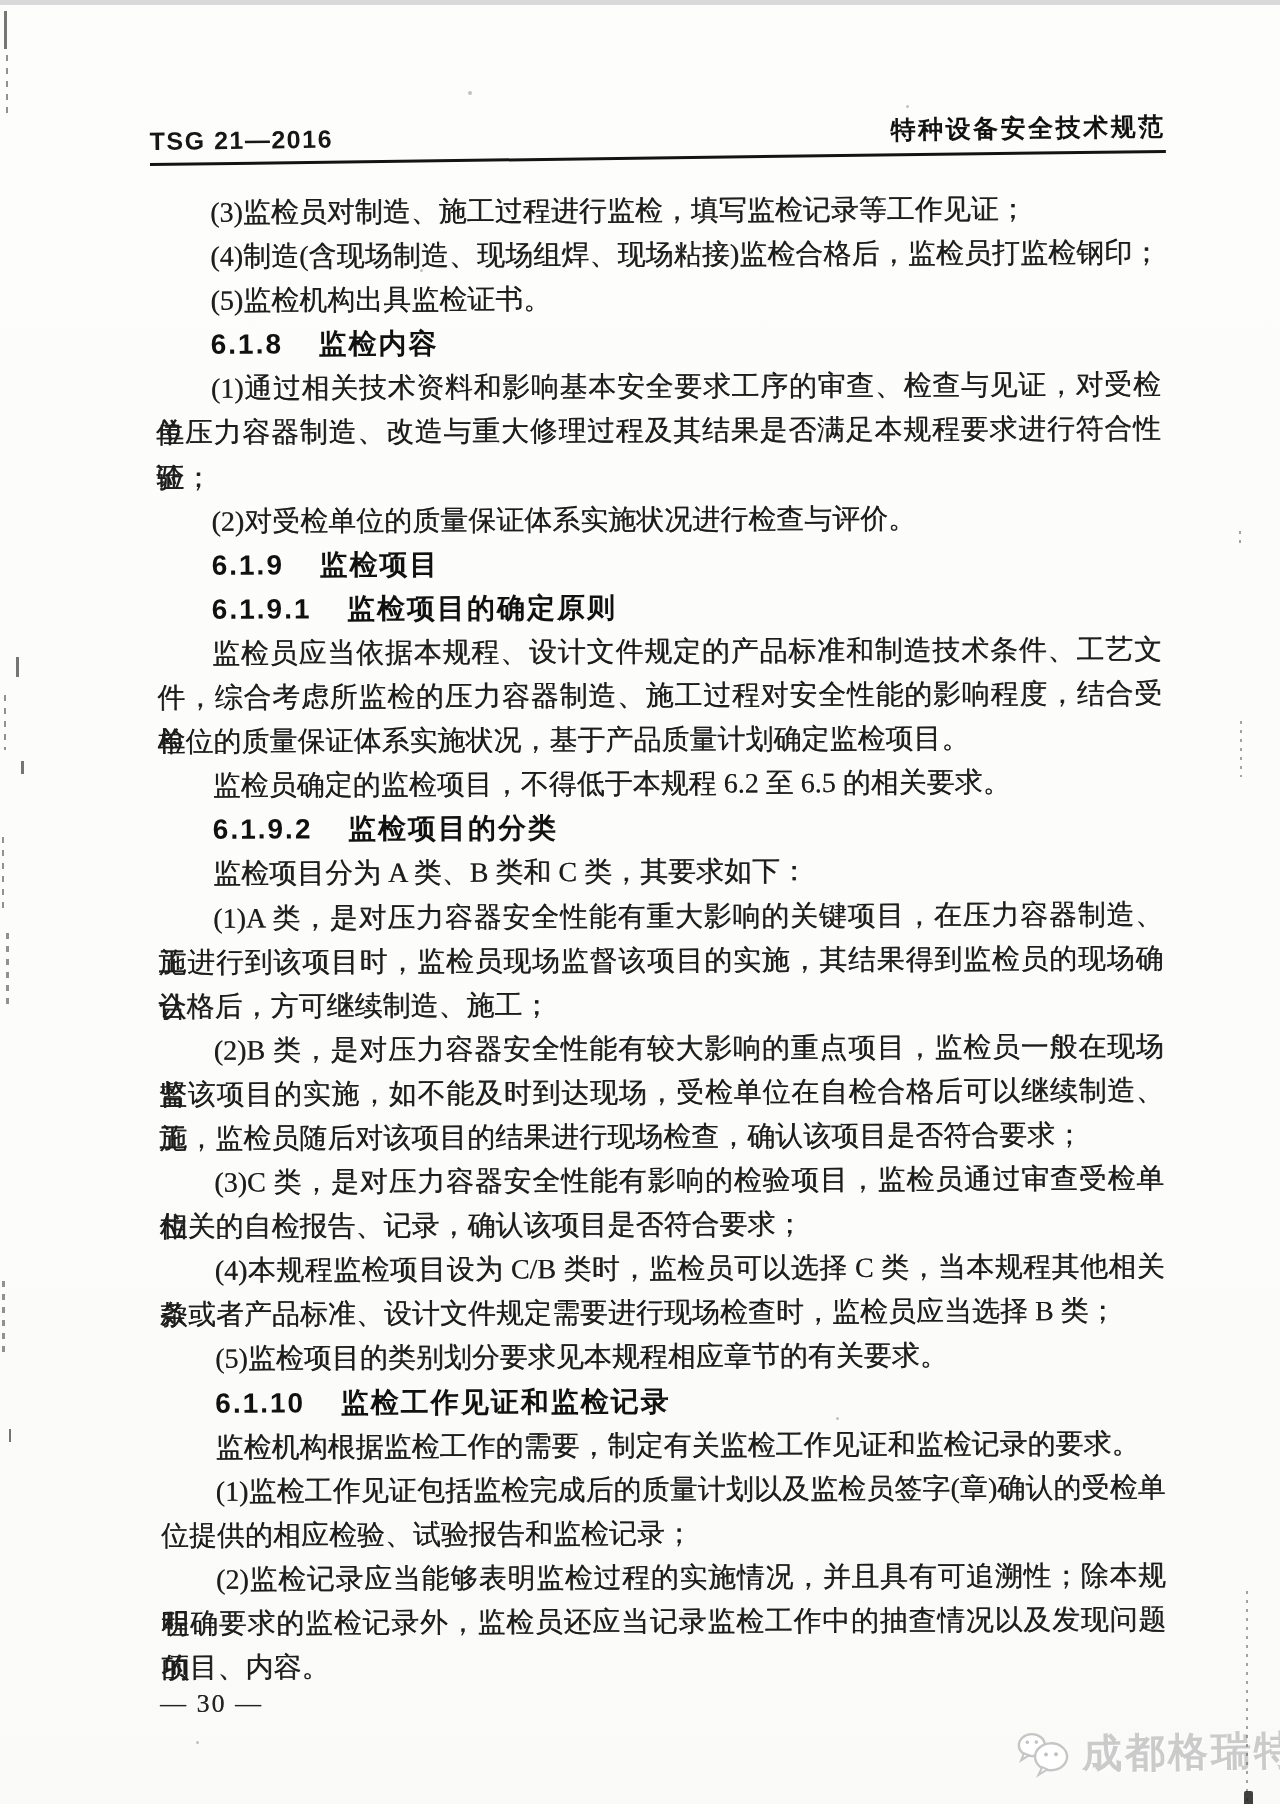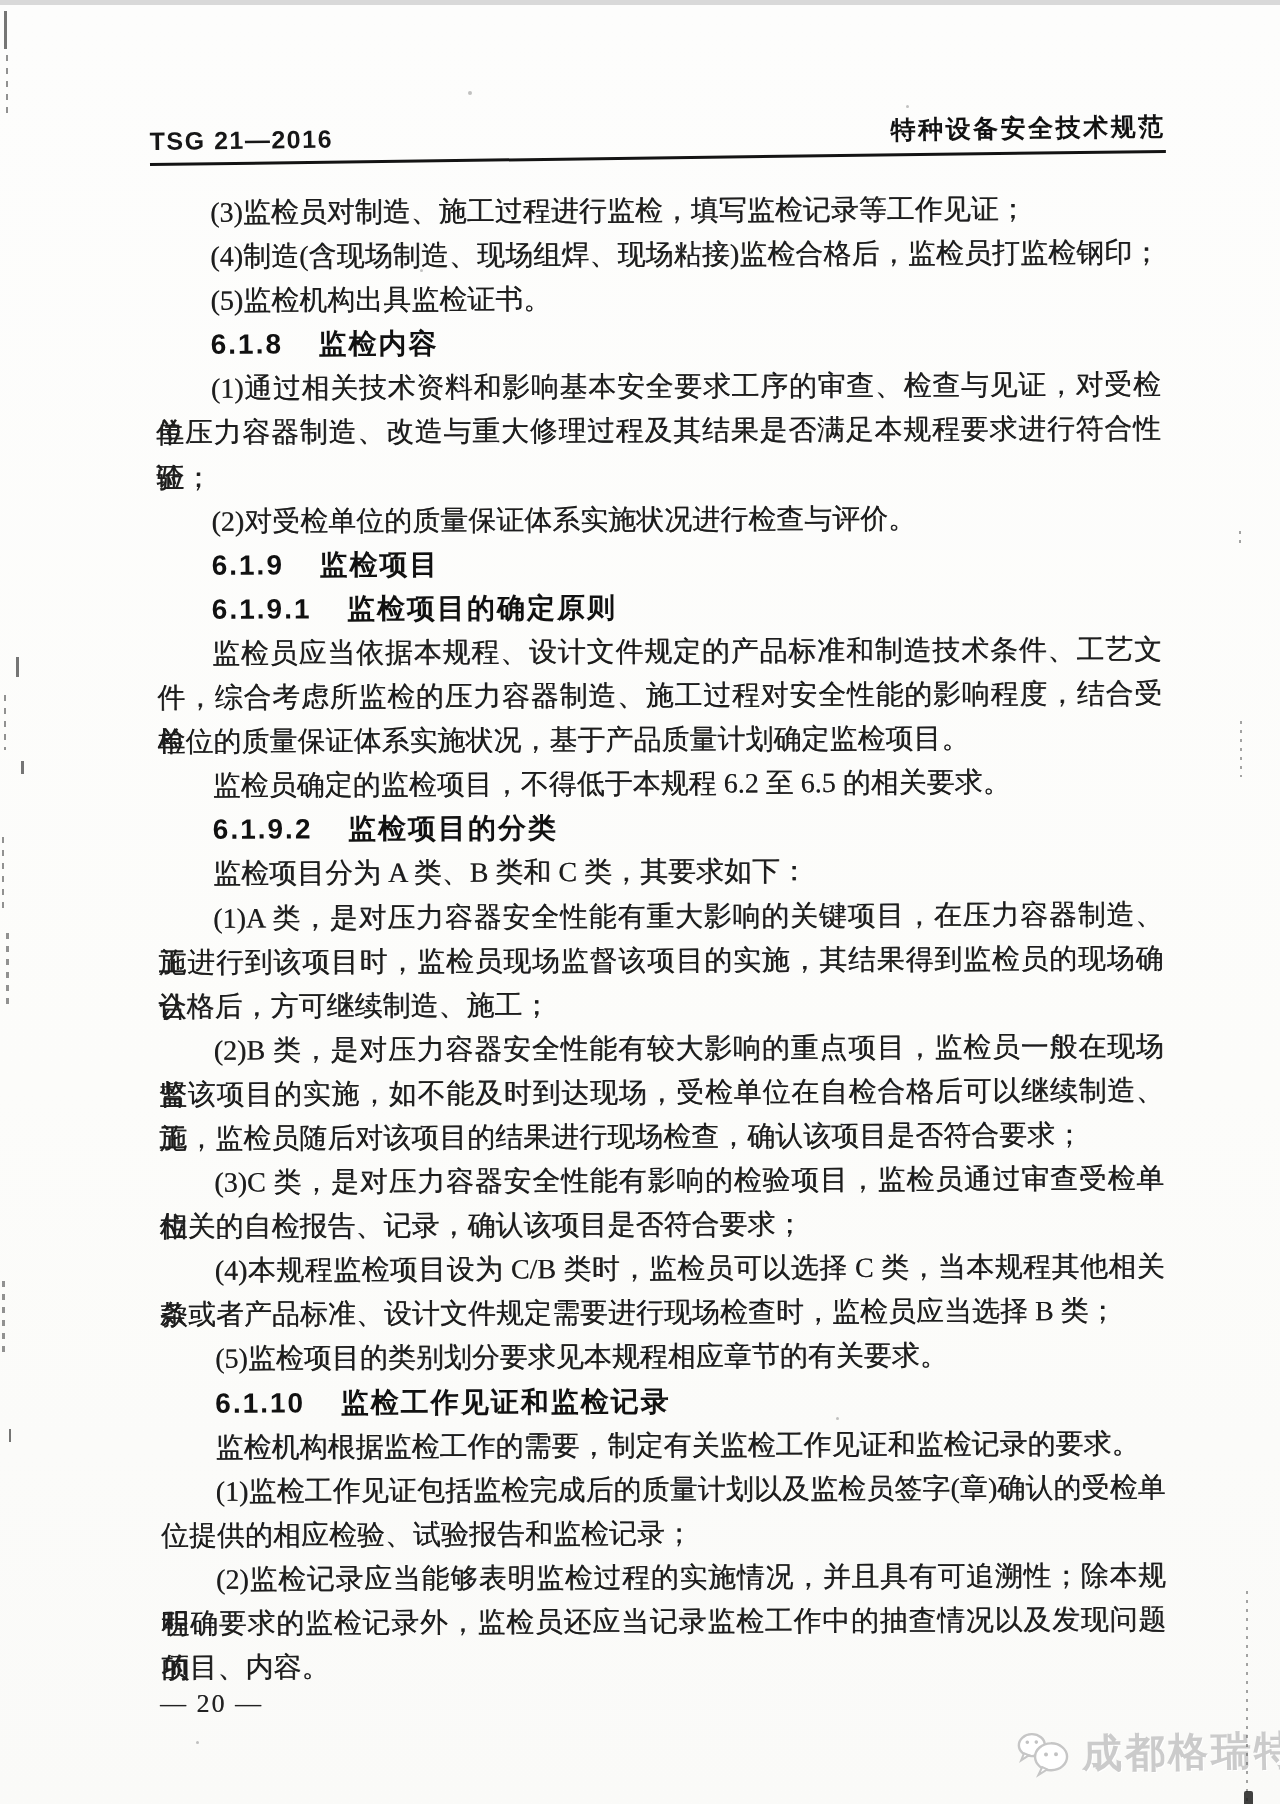--- a/index.html
+++ b/index.html
@@ -117,21 +117,21 @@
       <div class="line indent">(5)监检项目的类别划分要求见本规程相应章节的有关要求。</div>
       <div class="line indent heading">6.1.10  监检工作见证和监检记录</div>
       <div class="line indent">监检机构根据监检工作的需要，制定有关监检工作见证和监检记录的要求。</div>
       <div class="line indent full">(1)监检工作见证包括监检完成后的质量计划以及监检员签字(章)确认的受检单</div>
       <div class="line">位提供的相应检验、试验报告和监检记录；</div>
       <div class="line indent full">(2)监检记录应当能够表明监检过程的实施情况，并且具有可追溯性；除本规程</div>
       <div class="line full">明确要求的监检记录外，监检员还应当记录监检工作中的抽查情况以及发现问题的</div>
       <div class="line">项目、内容。</div>
     </div>
 
-  <div class="page-number">— 20 —</div>
+  <div class="page-number">— 30 —</div>
 
   <div class="watermark">
     <svg width="62" height="52" viewBox="0 0 62 52">
       <g fill="#ffffff" stroke="#c6c6c6" stroke-width="2.4">
         <ellipse cx="18" cy="16" rx="13" ry="11"></ellipse>
         <path d="M10 24 L7 31 L15 26 Z" stroke-width="2"></path>
         <ellipse cx="37" cy="28" rx="16" ry="13.5"></ellipse>
         <path d="M28 38 L24 46 L33 40.5 Z" stroke-width="2"></path>
       </g>
       <g fill="#c2c2c2" stroke="none">

